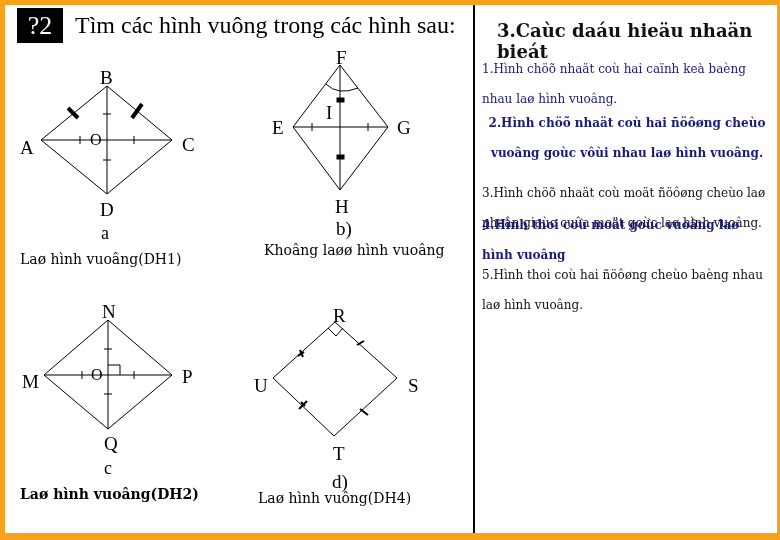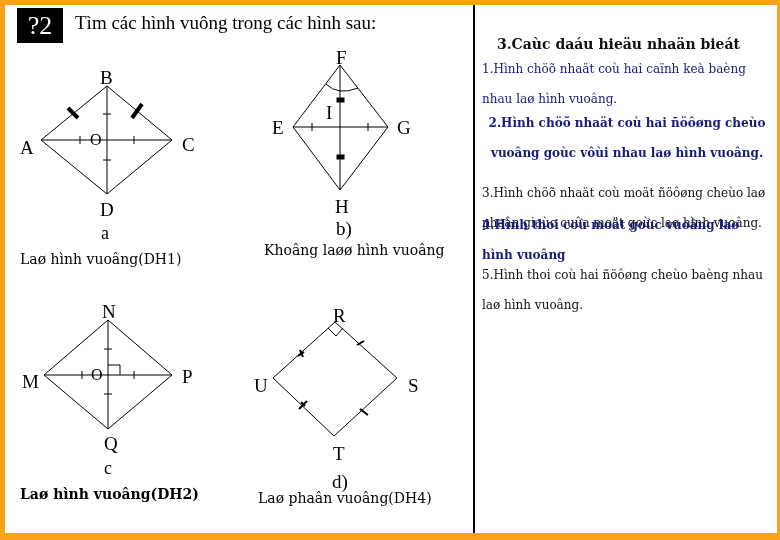--- a/index.html
+++ b/index.html
@@ -13,29 +13,28 @@
     background: #FFFFFF;
   }
   .divider {
     position: absolute; left: 468px; top: 0; width: 2px; height: 528px; background: #000;
   }
   .q-badge {
     position: absolute; left: 17px; top: 8px; width: 46px; height: 35px;
     background: #000; color: #fff; font-size: 26px; line-height: 35px; text-align: center;
   }
   .title {
-    position: absolute; left: 75px; top: 12px; font-size: 19px; color: #000; white-space: nowrap;
+    position: absolute; left: 75px; top: 12px; font-size: 24px; color: #000; white-space: nowrap;
   }
   .lbl { position: absolute; color: #000; font-size: 19px; line-height: 1; }
   .cap { position: absolute; color: #000; font-size: 14px; white-space: nowrap; font-family: "DejaVu Serif", serif; }
   svg.geo { position: absolute; left: 0; top: 0; }
   .right-title {
-    position: absolute; left: 497px; top: 20px; font-size: 14px; font-weight: bold; color: #111;
+    position: absolute; left: 497px; top: 20px; font-size: 18px; font-weight: bold; color: #111;
     font-family: "DejaVu Serif", serif;
-    margin-top: 16px;
   }
   .rule {
     position: absolute; left: 482px; width: 290px; font-size: 12px; line-height: 30px;
     font-family: "DejaVu Serif", serif;
   }
   .rule.blue { color: #1A1A7A; }
   .rule.bold { color: #1A1A7A; font-weight: bold; }
   .rule.black { color: #111; }
 </style>
 </head>
@@ -122,20 +121,20 @@
 <div class="lbl" style="left:104px;top:434px;">Q</div>
 <div class="lbl" style="left:91px;top:367px;font-size:16px;">O</div>
 <div class="lbl" style="left:104px;top:459px;font-size:18px;">c</div>
 <div class="cap" style="left:20px;top:486px;font-weight:bold;">Laø hình vuoâng(DH2)</div>
 
 <div class="lbl" style="left:333px;top:306px;">R</div>
 <div class="lbl" style="left:254px;top:376px;">U</div>
 <div class="lbl" style="left:408px;top:376px;">S</div>
 <div class="lbl" style="left:333px;top:444px;">T</div>
 <div class="lbl" style="left:332px;top:472px;">d)</div>
-<div class="cap" style="left:258px;top:490px;">Laø phaân vuoâng(DH4)</div>
+<div class="cap" style="left:258px;top:490px;">Laø hình vuông(DH4)</div>
 
 <div class="right-title">3.Caùc daáu hieäu nhaän bieát</div>
 <div class="rule blue" style="top:54px;">1.Hình chöõ nhaät coù hai caïnh keà baèng nhau laø hình vuoâng.</div>
 <div class="rule bold" style="top:108px;text-align:center;">2.Hình chöõ nhaät coù hai ñöôøng cheùo vuoâng goùc vôùi nhau laø hình vuoâng.</div>
 <div class="rule black" style="top:158px;margin-top:20px;">3.Hình chöõ nhaät coù moät ñöôøng cheùo laø phaân giaùc cuûa moät goùc laø hình vuoâng.</div>
 <div class="rule bold" style="top:210px;">4.Hình thoi coù moät goùc vuoâng laø hình vuoâng</div>
 <div class="rule black" style="top:260px;">5.Hình thoi coù hai ñöôøng cheùo baèng nhau laø hình vuoâng.</div>
 
 </body></html>

